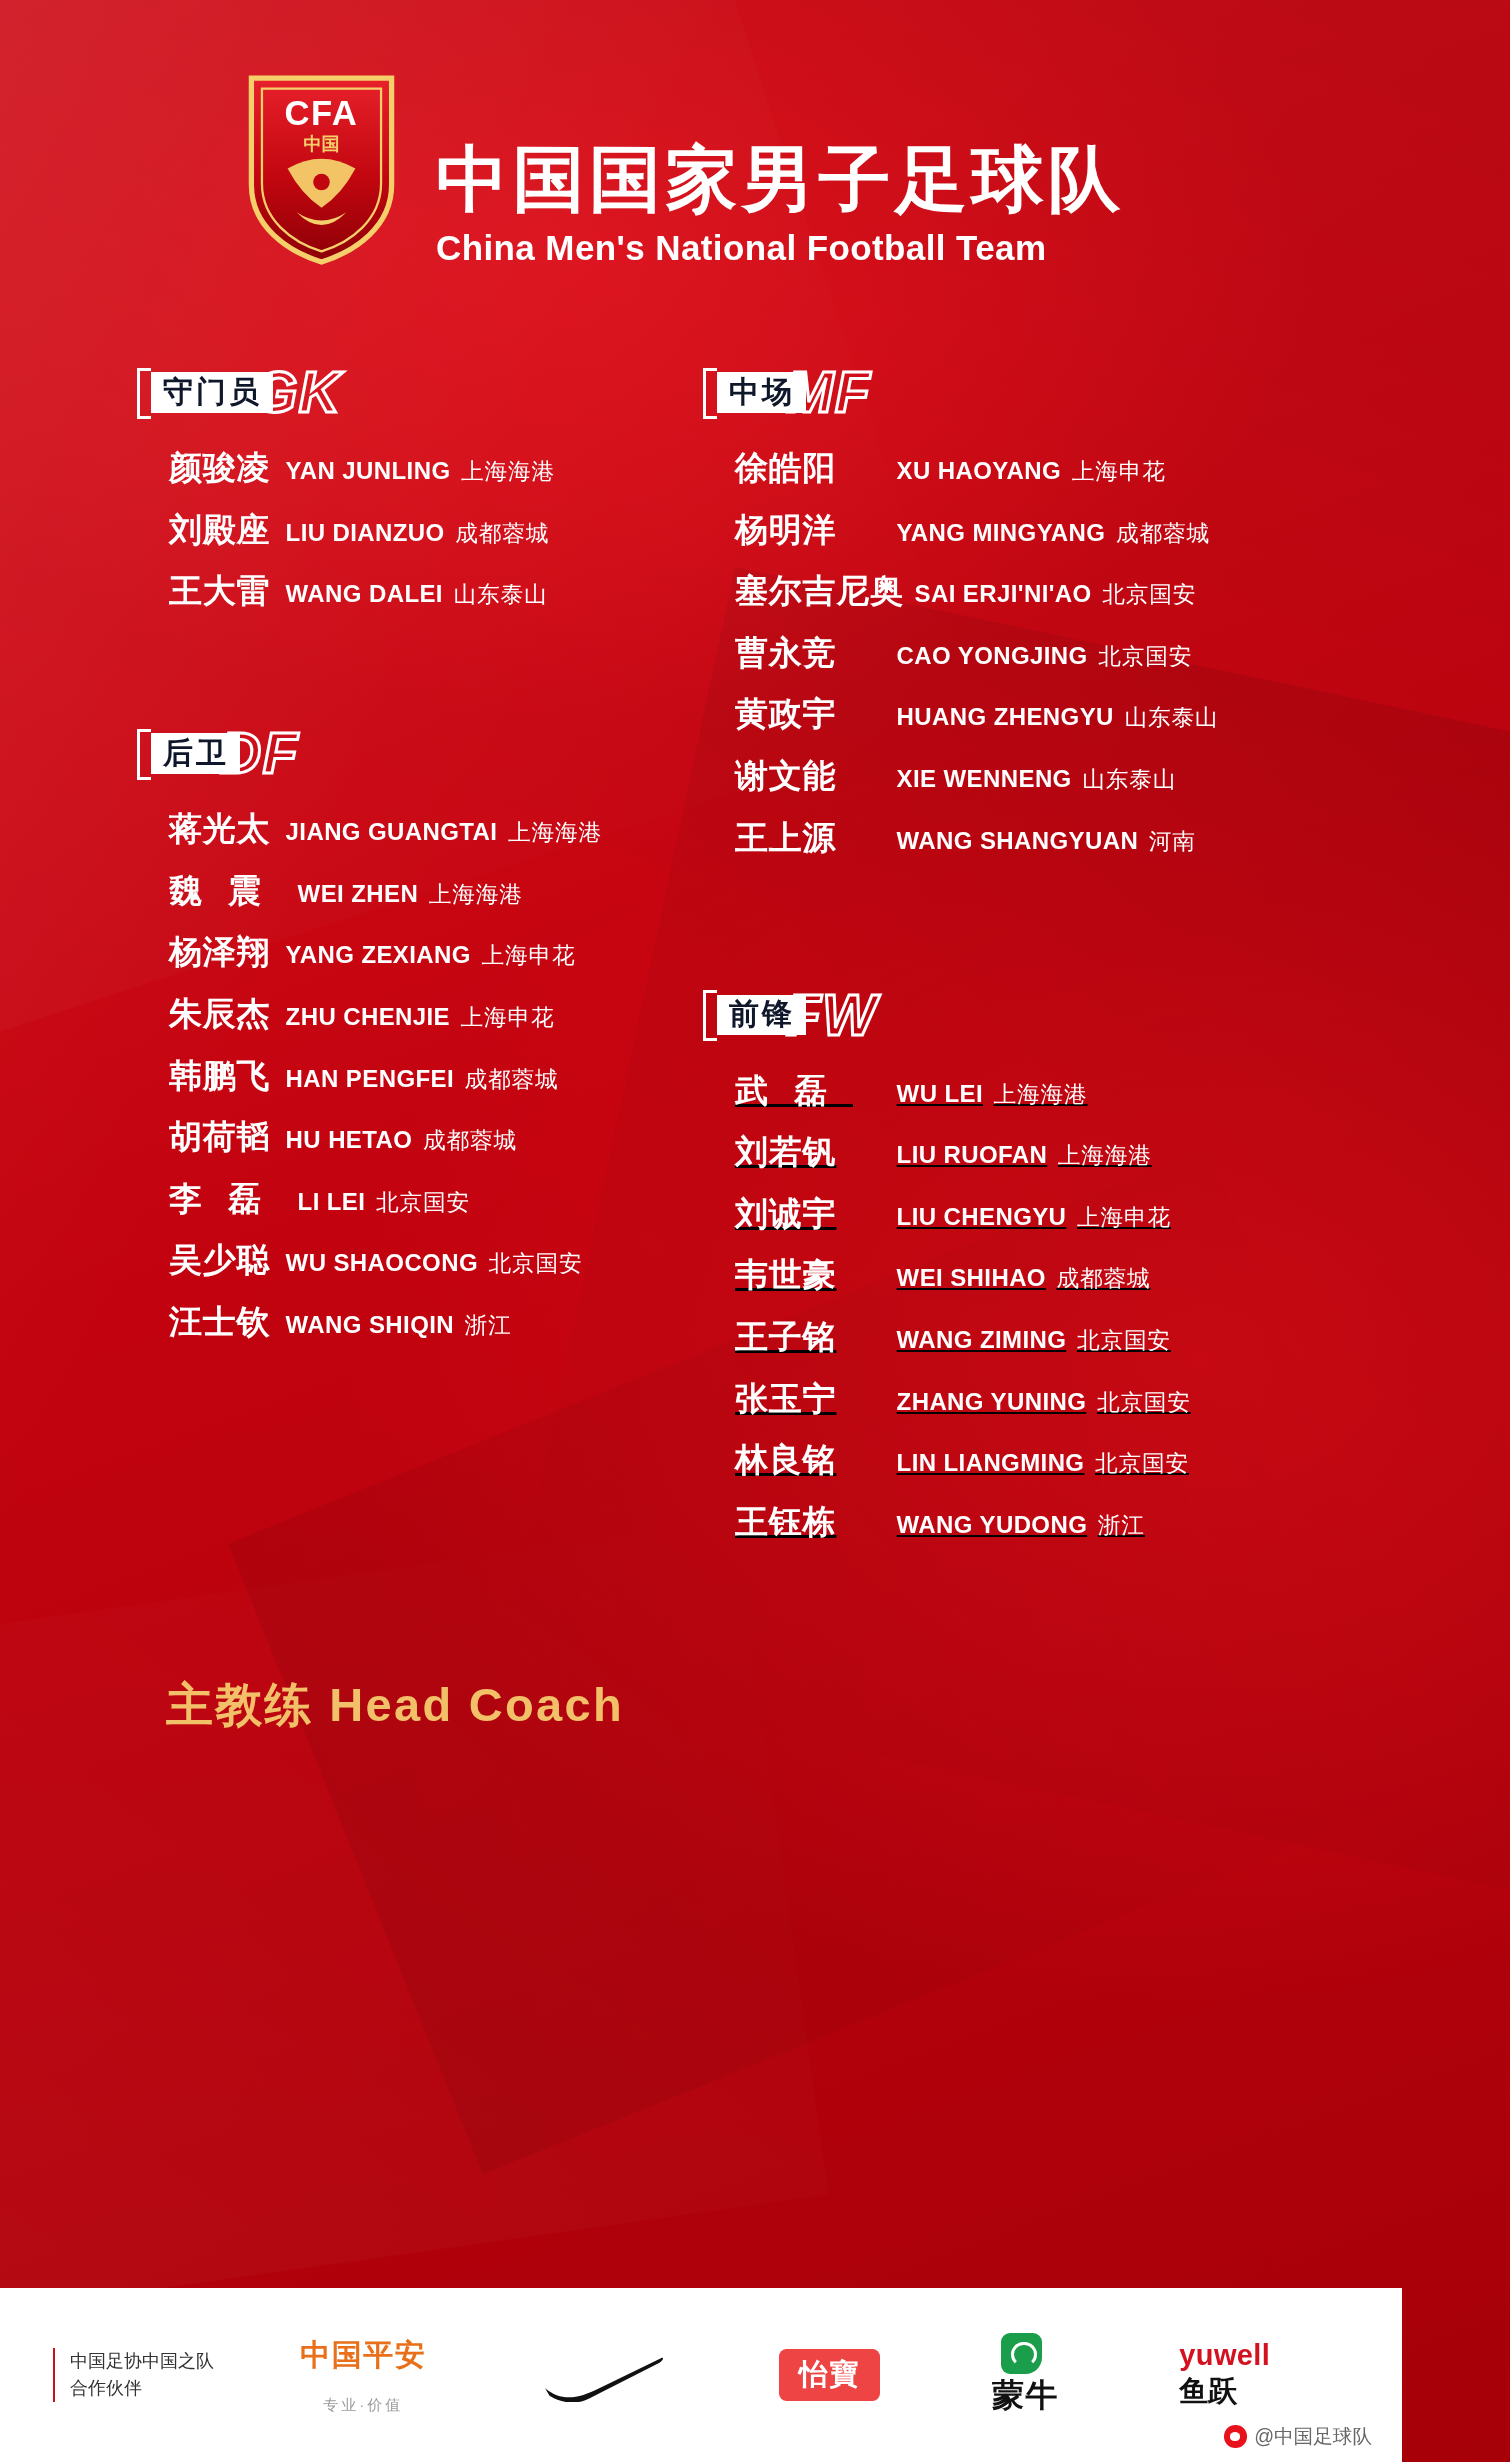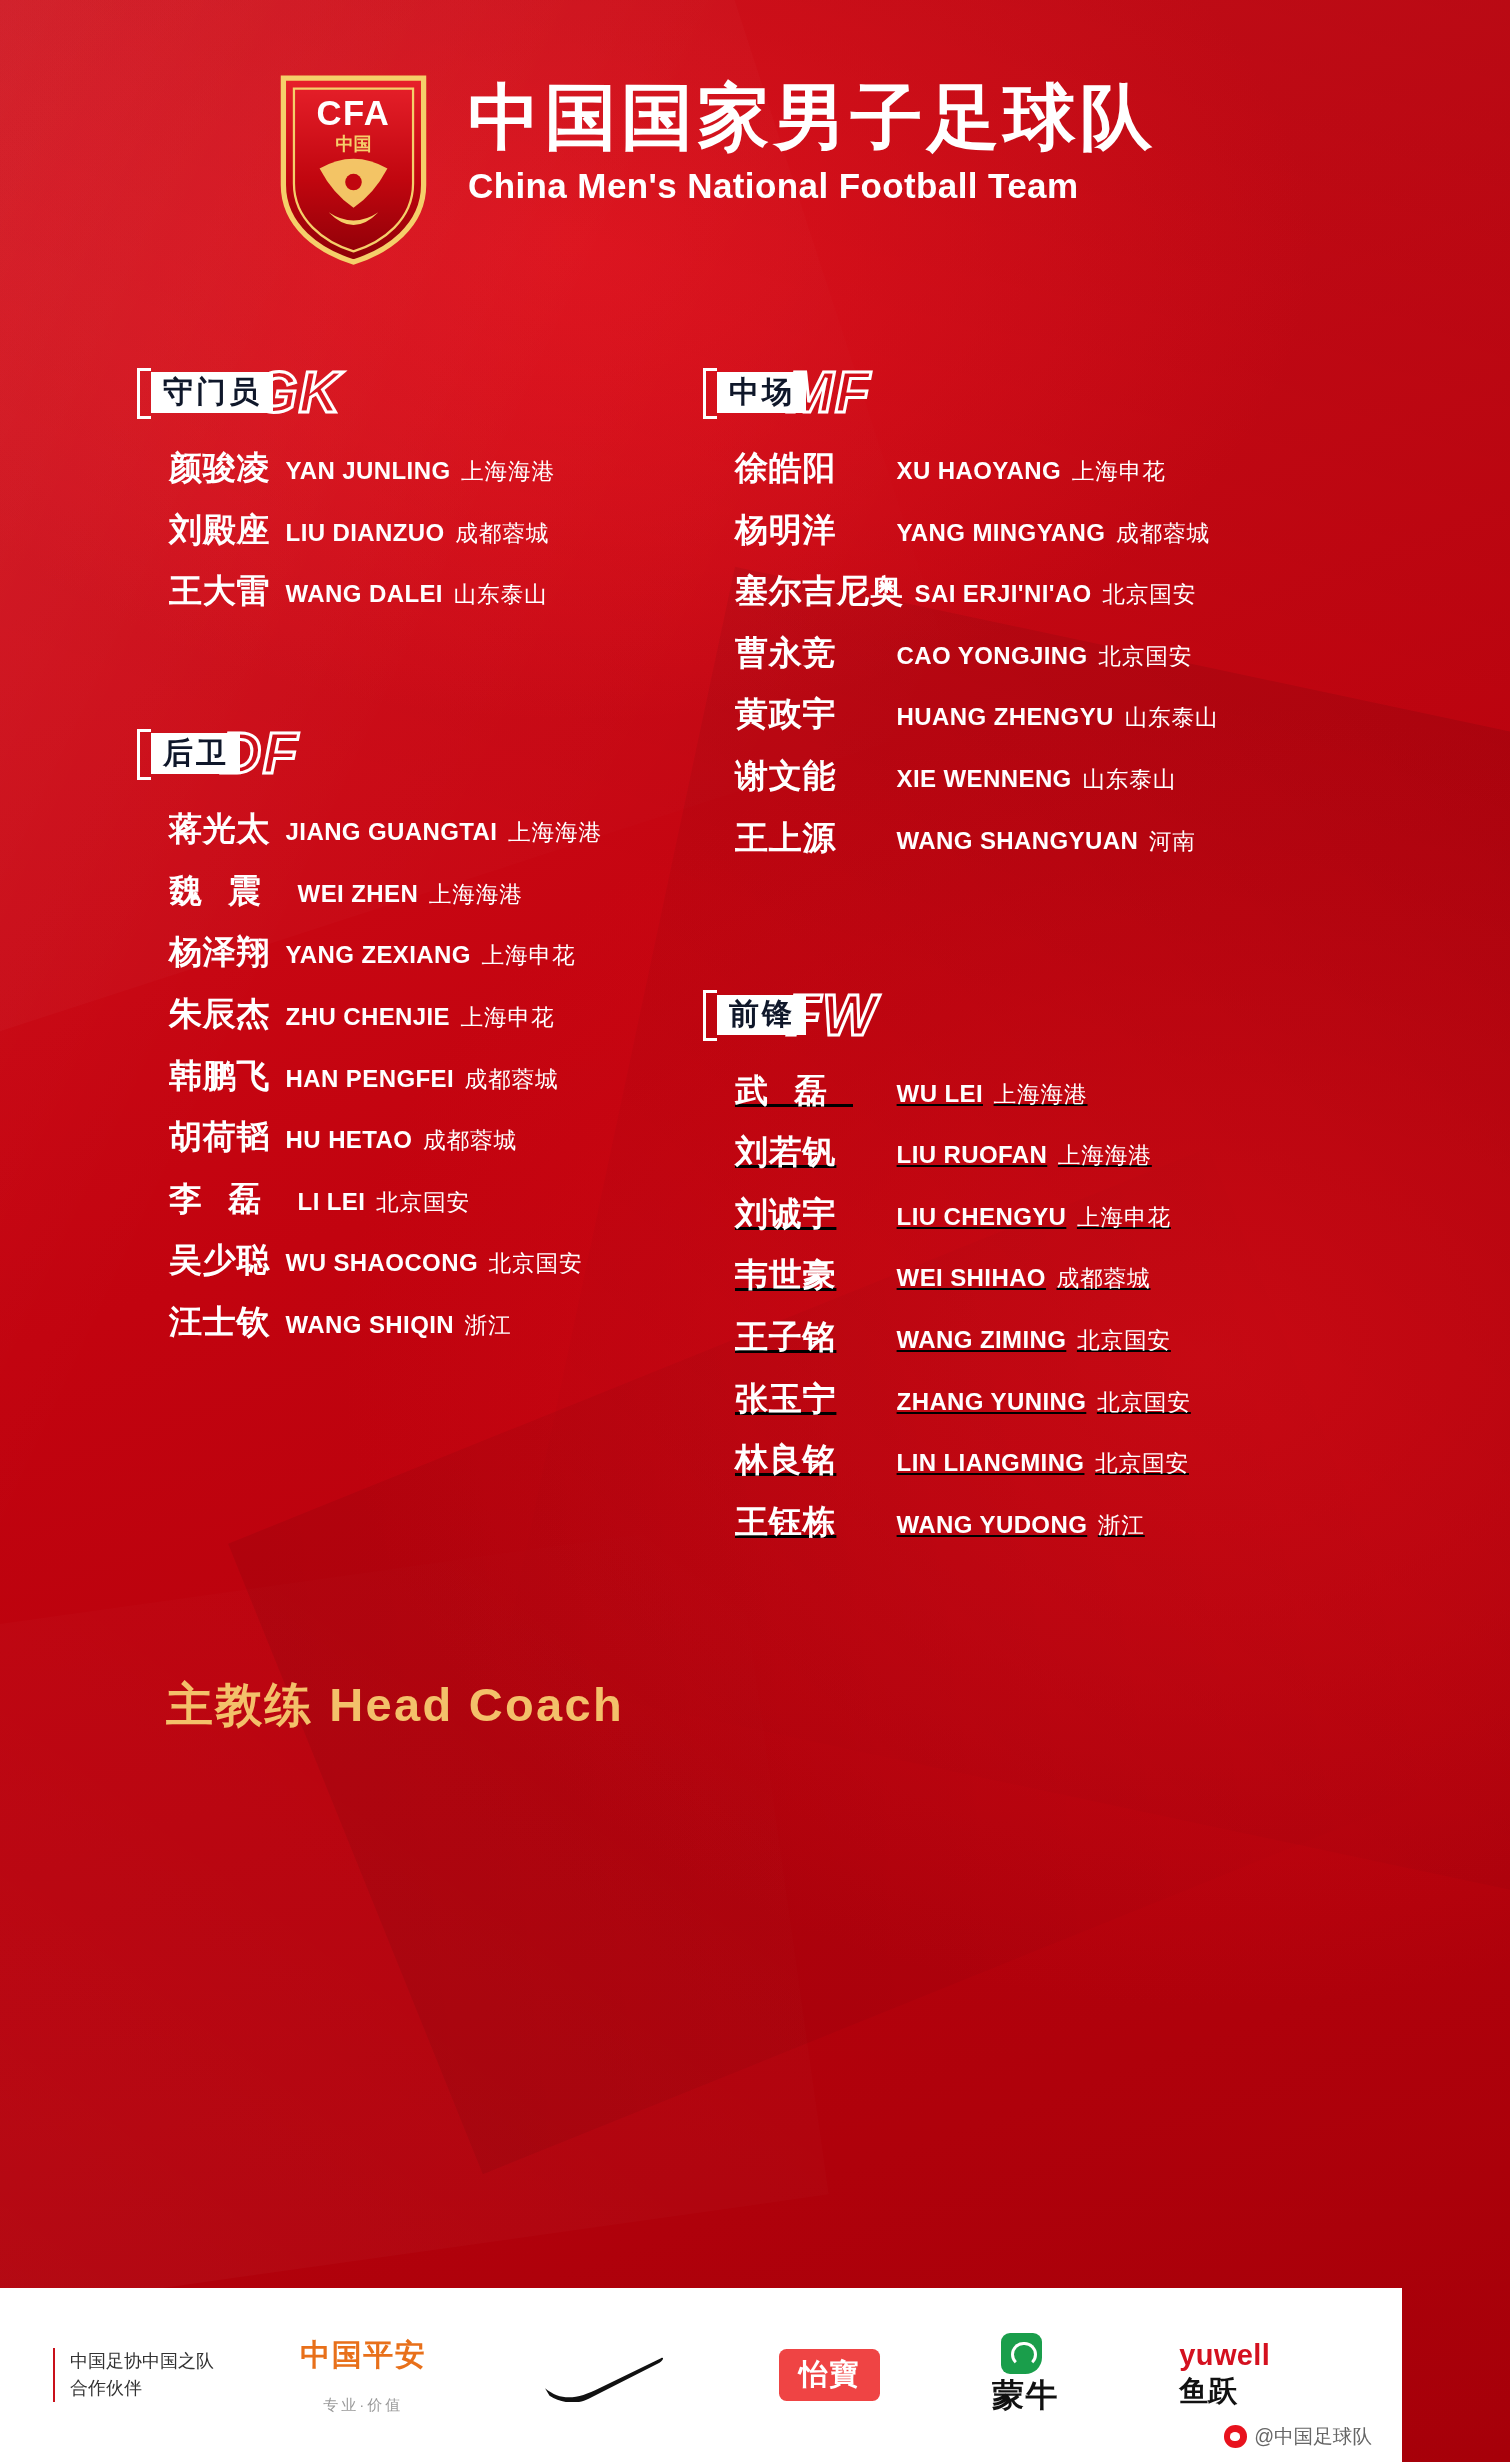--- a/index.html
+++ b/index.html
@@ -34,23 +34,22 @@
         background: linear-gradient(45deg, rgba(255,255,255,0.035), rgba(255,255,255,0));
         transform: rotate(-8deg); }
   .f4 { top: 1321px; left: 317px; width: 1057px; height: 680px;
         background: linear-gradient(100deg, rgba(0,0,0,0.07), rgba(0,0,0,0));
         transform: rotate(-22deg); }
 
   
   .header {
     position: relative;
     display: flex;
-    align-items: flex-start;
+    align-items: flex-end;
     padding: 72px 0 0 242px;
-    margin-left: 32px;
   }
   .crest { width: 159px; height: 196px; position: relative; flex: none; }
   .crest svg { display:block; }
   .title-block { margin-left: 35px; padding-top: 7.6px; }
   .title-cn {
     font-size: 72px;
     font-weight: 700;
     color: #ffffff;
     letter-spacing: 4.5px;
     line-height: 1.05;

